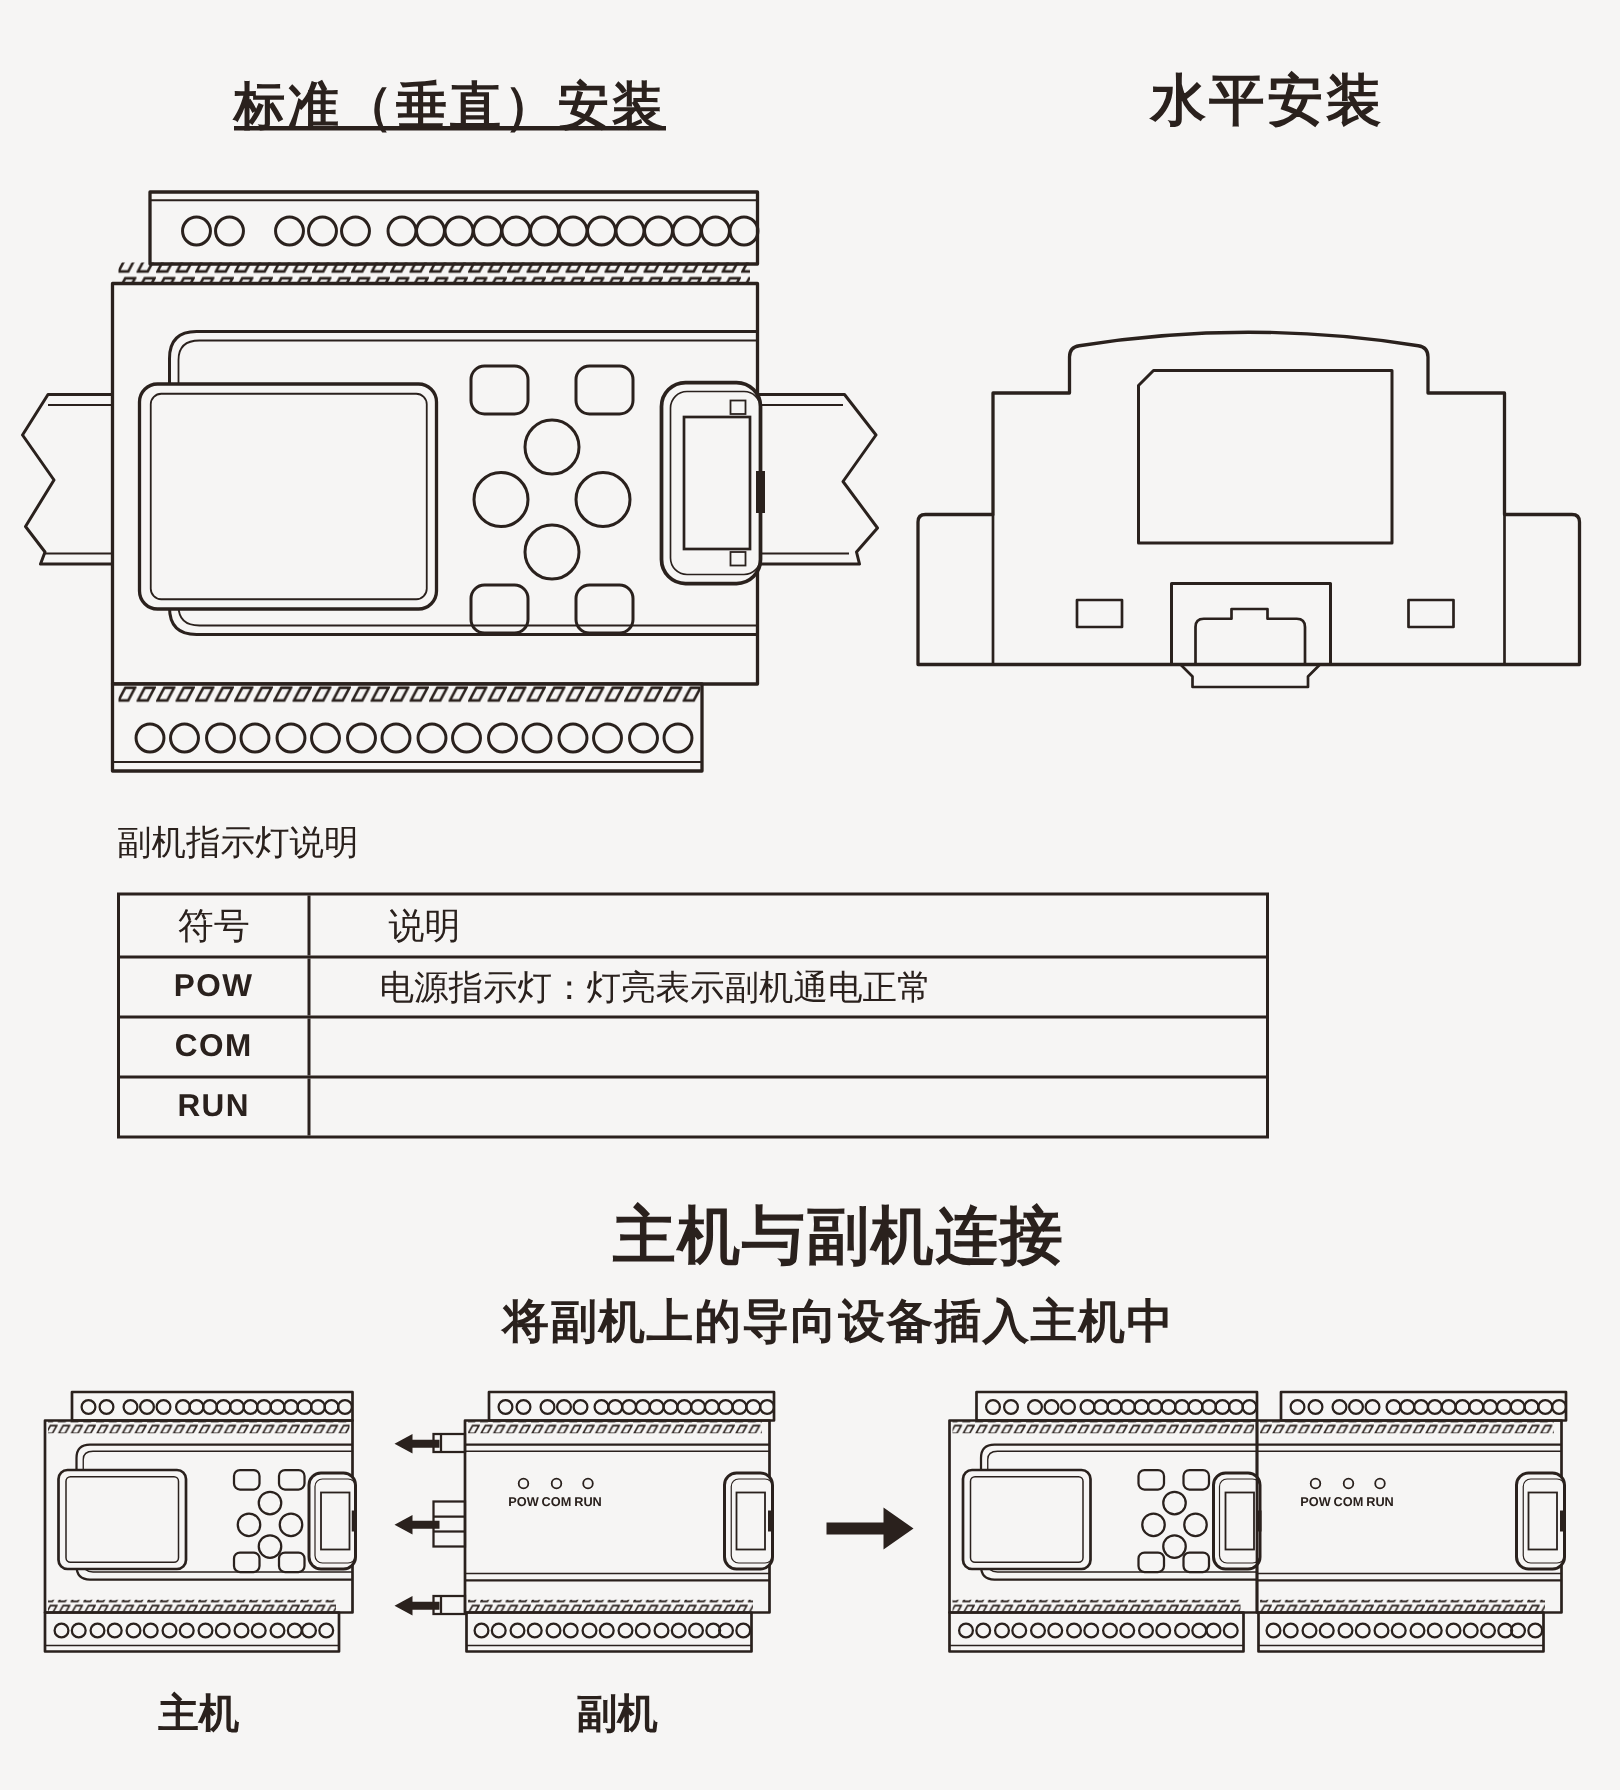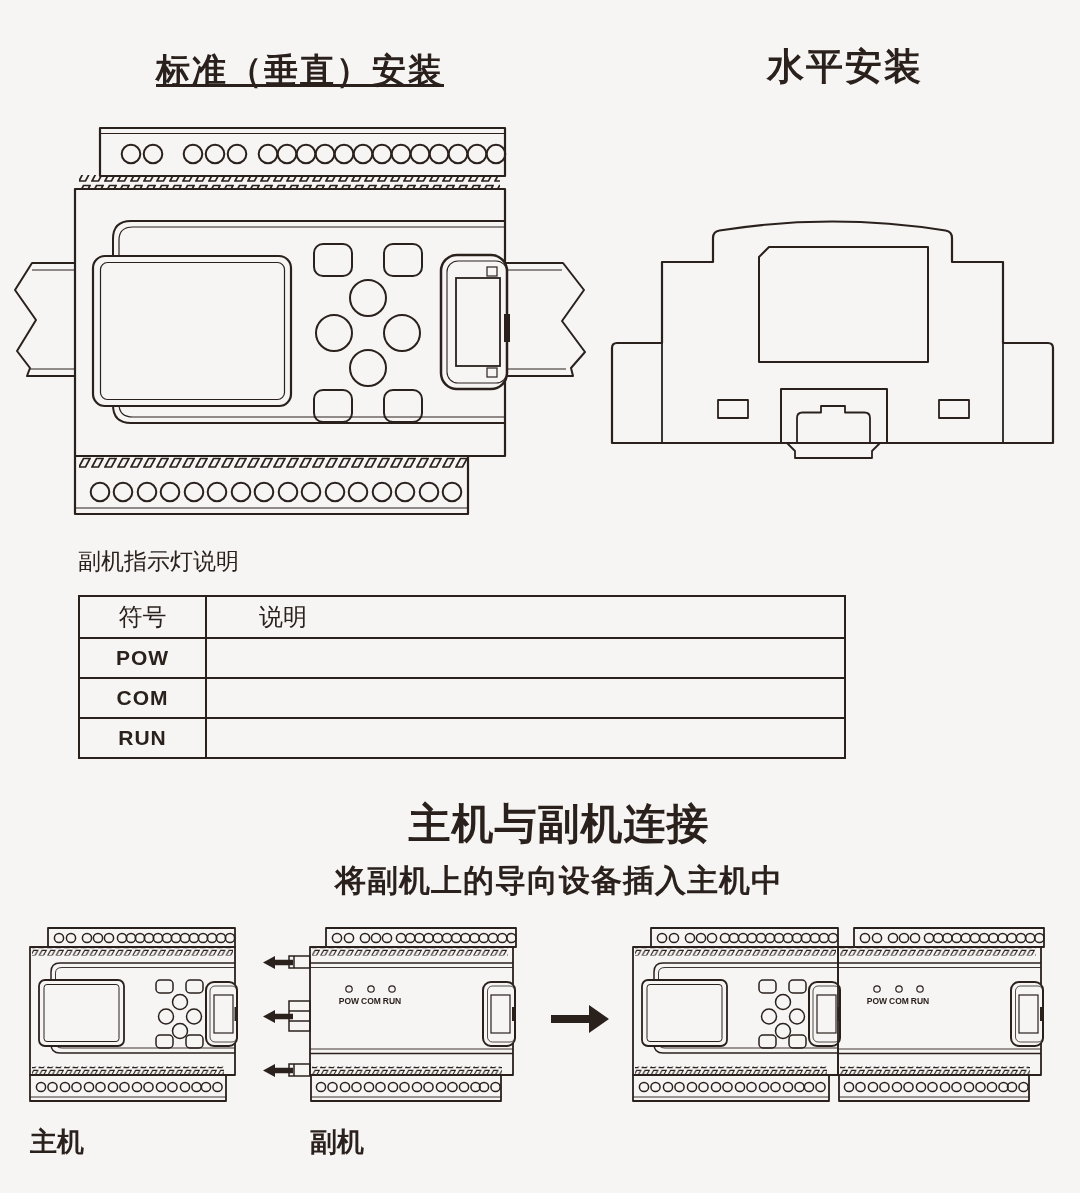--- a/index.html
+++ b/index.html
@@ -15,21 +15,21 @@
   .tbl-row{display:flex;align-items:stretch;}
   .tbl-row + .tbl-row{border-top:2px solid #2a211d;}
   .tbl-c1{width:125px;border-right:2px solid #2a211d;display:flex;align-items:center;justify-content:center;}
   .tbl-c2{flex:1;display:flex;align-items:center;padding-left:46px;border-radius:13px;}
   .tbl-head{height:40px;font-size:24px;}
   .tbl-data{height:38px;}
   .sym{font-size:21px;font-weight:700;letter-spacing:1px;}
   .desc{font-size:23px;}
   .conn-title{left:0;top:796px;width:1118px;text-align:center;font-size:42px;font-weight:700;letter-spacing:1px;}
   .conn-sub{left:0;top:860px;width:1118px;text-align:center;font-size:31px;font-weight:700;letter-spacing:1px;}
-  .dev-label{font-family:"Liberation Serif","DejaVu Serif",serif;font-weight:700;font-size:27px;text-align:left;}
+  .dev-label{font-family:"Liberation Serif","DejaVu Serif",serif;font-weight:700;font-size:27px;text-align:center;}
   svg{display:block;}
   .ledtxt text{font-family:"Liberation Sans","DejaVu Sans",sans-serif;font-size:8.5px;font-weight:700;
        fill:#2a211d;text-anchor:middle;stroke:none;}
 </style>
 </head>
 <body>
 
 <svg width="0" height="0" class="abs" style="left:0;top:0" aria-hidden="true">
   <defs>
     <pattern id="sawB" width="13" height="13" patternUnits="userSpaceOnUse">
@@ -283,20 +283,21 @@
 </svg>
 
 <div class="abs tbl-heading">副机指示灯说明</div>
 <div class="abs tbl">
   <div class="tbl-row tbl-head">
     <div class="tbl-c1">符号</div>
     <div class="tbl-c2" style="padding-left:52px">说明</div>
   </div>
   <div class="tbl-row tbl-data">
     <div class="tbl-c1 sym">POW</div>
+    <div class="tbl-c2 desc">电源指示灯：灯亮表示副机通电正常</div>
   </div>
   <div class="tbl-row tbl-data">
     <div class="tbl-c1 sym">COM</div>
   </div>
   <div class="tbl-row tbl-data">
     <div class="tbl-c1 sym">RUN</div>
   </div>
 </div>
 
 <div class="abs conn-title">主机与副机连接</div>

